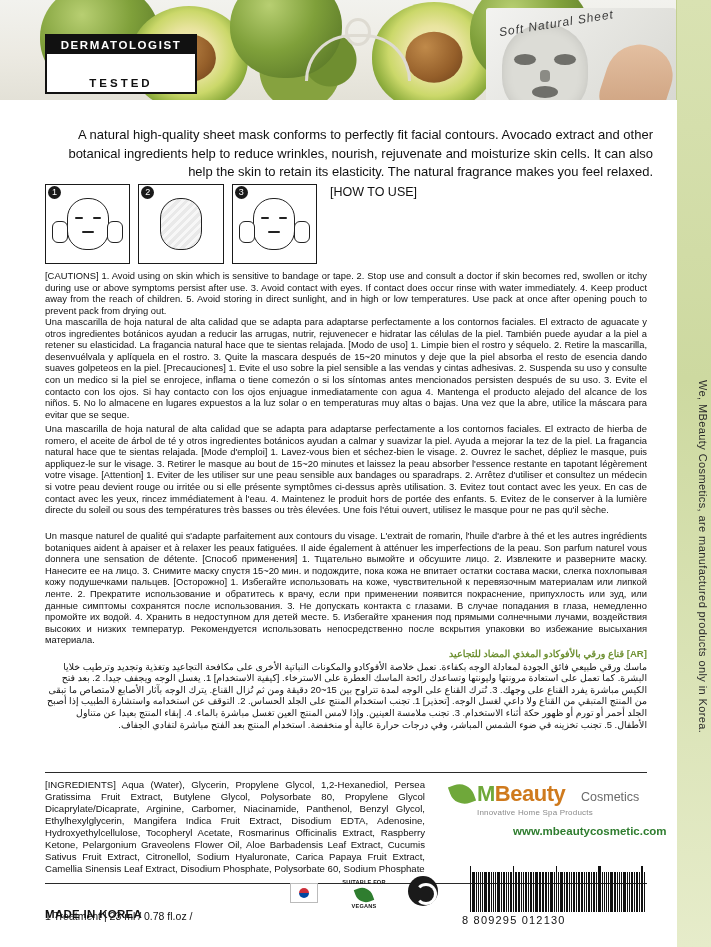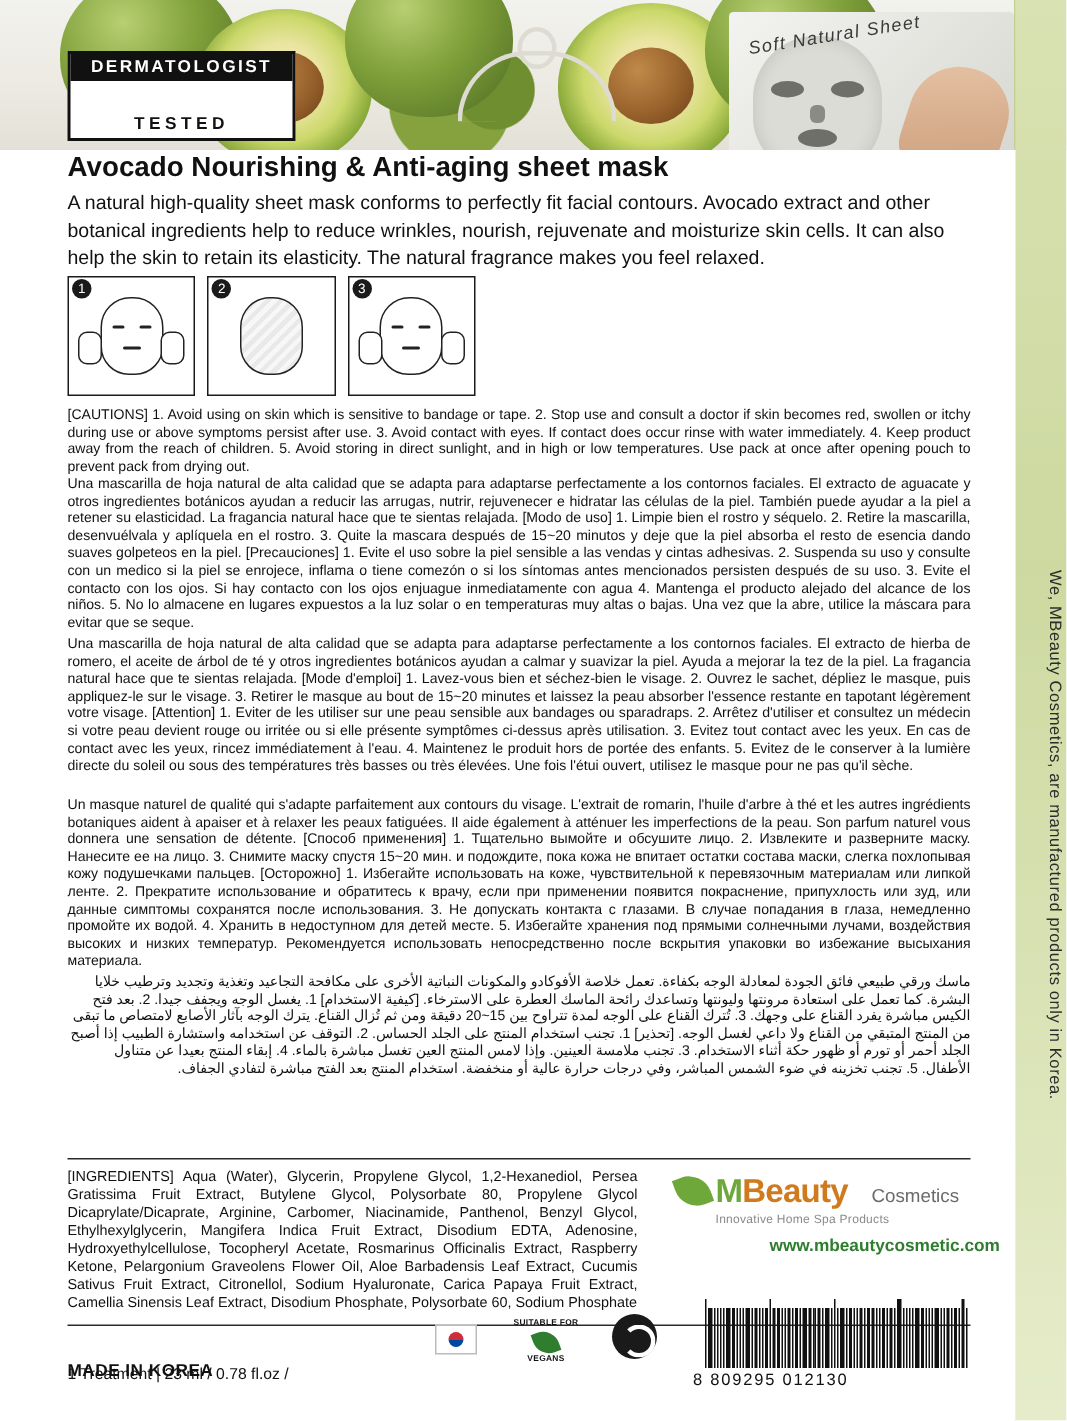--- a/index.html
+++ b/index.html
@@ -102,21 +102,21 @@
     font-style:italic;font-size:12px;color:#3a3a3a;
     transform:rotate(-9deg);letter-spacing:1px;
   }
   
   .title{
     position:absolute;left:45px;top:100px;width:600px;
     font-size:18.5px;font-weight:bold;color:#111;
   }
   .subtitle{
     position:absolute;left:45px;top:126px;width:608px;
-    font-size:13px;line-height:18.5px;color:#111;
+    font-size:13px;line-height:18.5px;color:#111;text-align:right;
   }
   
   .steps{
     position:absolute;left:45px;top:184px;width:272px;height:78px;
     display:flex;gap:8px;
   }
   .step{
     position:relative;width:85px;height:78px;border:1px solid #1a1a1a;background:#fff;
   }
   .step .num{
@@ -249,21 +249,20 @@
     <div class="side-text">We, MBeauty Cosmetics, are manufactured products only in Korea.</div>
   </div>
 
   <div class="panel"></div>
 
   <div class="derm">
     <div class="l1">DERMATOLOGIST</div>
     <div class="l2">TESTED</div>
   </div>
 
-  <div class="title">Avocado Nourishing &amp; Anti-aging sheet mask</div>
   <div class="subtitle">A natural high-quality sheet mask conforms to perfectly fit facial contours. Avocado extract and other botanical ingredients help to reduce wrinkles, nourish, rejuvenate and moisturize skin cells. It can also help the skin to retain its elasticity. The natural fragrance makes you feel relaxed.</div>
 
   <div class="steps">
     <div class="step">
       <span class="num">1</span>
       <span class="face">
         <i class="e l"></i>
           <i class="e r"></i>
           <i class="m"></i>
       </span>
@@ -280,37 +279,39 @@
         <i class="e l"></i>
           <i class="e r"></i>
           <i class="m"></i>
       </span>
       <span class="hand l"></span>
       <span class="hand r"></span>
     </div>
   </div>
 
   <div class="howto">
+    <div class="hd">[HOW TO USE]</div>
   </div>
 
   <div class="cautions">[CAUTIONS] 1. Avoid using on skin which is sensitive to bandage or tape. 2. Stop use and consult a doctor if skin becomes red, swollen or itchy during use or above symptoms persist after use. 3. Avoid contact with eyes. If contact does occur rinse with water immediately. 4. Keep product away from the reach of children. 5. Avoid storing in direct sunlight, and in high or low temperatures. Use pack at once after opening pouch to prevent pack from drying out.</div>
 
   <div class="lang" style="top:316px;">
     <span>Una mascarilla de hoja natural de alta calidad que se adapta para adaptarse perfectamente a los contornos faciales. El extracto de aguacate y otros ingredientes botánicos ayudan a reducir las arrugas, nutrir, rejuvenecer e hidratar las células de la piel. También puede ayudar a la piel a retener su elasticidad. La fragancia natural hace que te sientas relajada. [Modo de uso] 1. Limpie bien el rostro y séquelo. 2. Retire la mascarilla, desenvuélvala y aplíquela en el rostro. 3. Quite la mascara después de 15~20 minutos y deje que la piel absorba el resto de esencia dando suaves golpeteos en la piel. [Precauciones] 1. Evite el uso sobre la piel sensible a las vendas y cintas adhesivas. 2. Suspenda su uso y consulte con un medico si la piel se enrojece, inflama o tiene comezón o si los síntomas antes mencionados persisten después de su uso. 3. Evite el contacto con los ojos. Si hay contacto con los ojos enjuague inmediatamente con agua 4. Mantenga el producto alejado del alcance de los niños. 5. No lo almacene en lugares expuestos a la luz solar o en temperaturas muy altas o bajas. Una vez que la abre, utilice la máscara para evitar que se seque.</span>
   </div>
 
   <div class="lang" style="top:423px;">
     <span>Una mascarilla de hoja natural de alta calidad que se adapta para adaptarse perfectamente a los contornos faciales. El extracto de hierba de romero, el aceite de árbol de té y otros ingredientes botánicos ayudan a calmar y suavizar la piel. Ayuda a mejorar la tez de la piel. La fragancia natural hace que te sientas relajada. [Mode d'emploi] 1. Lavez-vous bien et séchez-bien le visage. 2. Ouvrez le sachet, dépliez le masque, puis appliquez-le sur le visage. 3. Retirer le masque au bout de 15~20 minutes et laissez la peau absorber l'essence restante en tapotant légèrement votre visage. [Attention] 1. Eviter de les utiliser sur une peau sensible aux bandages ou sparadraps. 2. Arrêtez d'utiliser et consultez un médecin si votre peau devient rouge ou irritée ou si elle présente symptômes ci-dessus après utilisation. 3. Evitez tout contact avec les yeux. En cas de contact avec les yeux, rincez immédiatement à l'eau. 4. Maintenez le produit hors de portée des enfants. 5. Evitez de le conserver à la lumière directe du soleil ou sous des températures très basses ou très élevées. Une fois l'étui ouvert, utilisez le masque pour ne pas qu'il sèche.</span>
   </div>
 
   <div class="lang" style="top:530px;">
     <span>Un masque naturel de qualité qui s'adapte parfaitement aux contours du visage. L'extrait de romarin, l'huile d'arbre à thé et les autres ingrédients botaniques aident à apaiser et à relaxer les peaux fatiguées. Il aide également à atténuer les imperfections de la peau. Son parfum naturel vous donnera une sensation de détente. [Способ применения] 1. Тщательно вымойте и обсушите лицо. 2. Извлеките и разверните маску. Нанесите ее на лицо. 3. Снимите маску спустя 15~20 мин. и подождите, пока кожа не впитает остатки состава маски, слегка похлопывая кожу подушечками пальцев. [Осторожно] 1. Избегайте использовать на коже, чувствительной к перевязочным материалам или липкой ленте. 2. Прекратите использование и обратитесь к врачу, если при применении появится покраснение, припухлость или зуд, или данные симптомы сохранятся после использования. 3. Не допускать контакта с глазами. В случае попадания в глаза, немедленно промойте их водой. 4. Хранить в недоступном для детей месте. 5. Избегайте хранения под прямыми солнечными лучами, воздействия высоких и низких температур. Рекомендуется использовать непосредственно после вскрытия упаковки во избежание высыхания материала.</span>
   </div>
 
   <div class="lang ar" style="top:648px;">
+    <span class="lh">[AR] قناع ورقي بالأفوكادو المغذي المضاد للتجاعيد</span>
     <span>ماسك ورقي طبيعي فائق الجودة لمعادلة الوجه بكفاءة. تعمل خلاصة الأفوكادو والمكونات النباتية الأخرى على مكافحة التجاعيد وتغذية وتجديد وترطيب خلايا البشرة. كما تعمل على استعادة مرونتها وليونتها وتساعدك رائحة الماسك العطرة على الاسترخاء. [كيفية الاستخدام] 1. يغسل الوجه ويجفف جيدا. 2. بعد فتح الكيس مباشرة يفرد القناع على وجهك. 3. تُترك القناع على الوجه لمدة تتراوح بين 15~20 دقيقة ومن ثم تُزال القناع. يترك الوجه بآثار الأصابع لامتصاص ما تبقى من المنتج المتبقي من القناع ولا داعي لغسل الوجه. [تحذير] 1. تجنب استخدام المنتج على الجلد الحساس. 2. التوقف عن استخدامه واستشارة الطبيب إذا أصبح الجلد أحمر أو تورم أو ظهور حكة أثناء الاستخدام. 3. تجنب ملامسة العينين. وإذا لامس المنتج العين تغسل مباشرة بالماء. 4. إبقاء المنتج بعيدا عن متناول الأطفال. 5. تجنب تخزينه في ضوء الشمس المباشر، وفي درجات حرارة عالية أو منخفضة. استخدام المنتج بعد الفتح مباشرة لتفادي الجفاف.</span>
   </div>
 
   <div class="ingbox">
     <div class="ing">[INGREDIENTS] Aqua (Water), Glycerin, Propylene Glycol, 1,2-Hexanediol, Persea Gratissima Fruit Extract, Butylene Glycol, Polysorbate 80, Propylene Glycol Dicaprylate/Dicaprate, Arginine, Carbomer, Niacinamide, Panthenol, Benzyl Glycol, Ethylhexylglycerin, Mangifera Indica Fruit Extract, Disodium EDTA, Adenosine, Hydroxyethylcellulose, Tocopheryl Acetate, Rosmarinus Officinalis Extract, Raspberry Ketone, Pelargonium Graveolens Flower Oil, Aloe Barbadensis Leaf Extract, Cucumis Sativus Fruit Extract, Citronellol, Sodium Hyaluronate, Carica Papaya Fruit Extract, Camellia Sinensis Leaf Extract, Disodium Phosphate, Polysorbate 60, Sodium Phosphate</div>
     <div class="brand">
       <span class="leaf"></span>
       <span class="bname"><em>M</em><span>Beauty</span></span>
       <span class="cosm">Cosmetics</span>
       <span class="tag">Innovative Home Spa Products</span>

